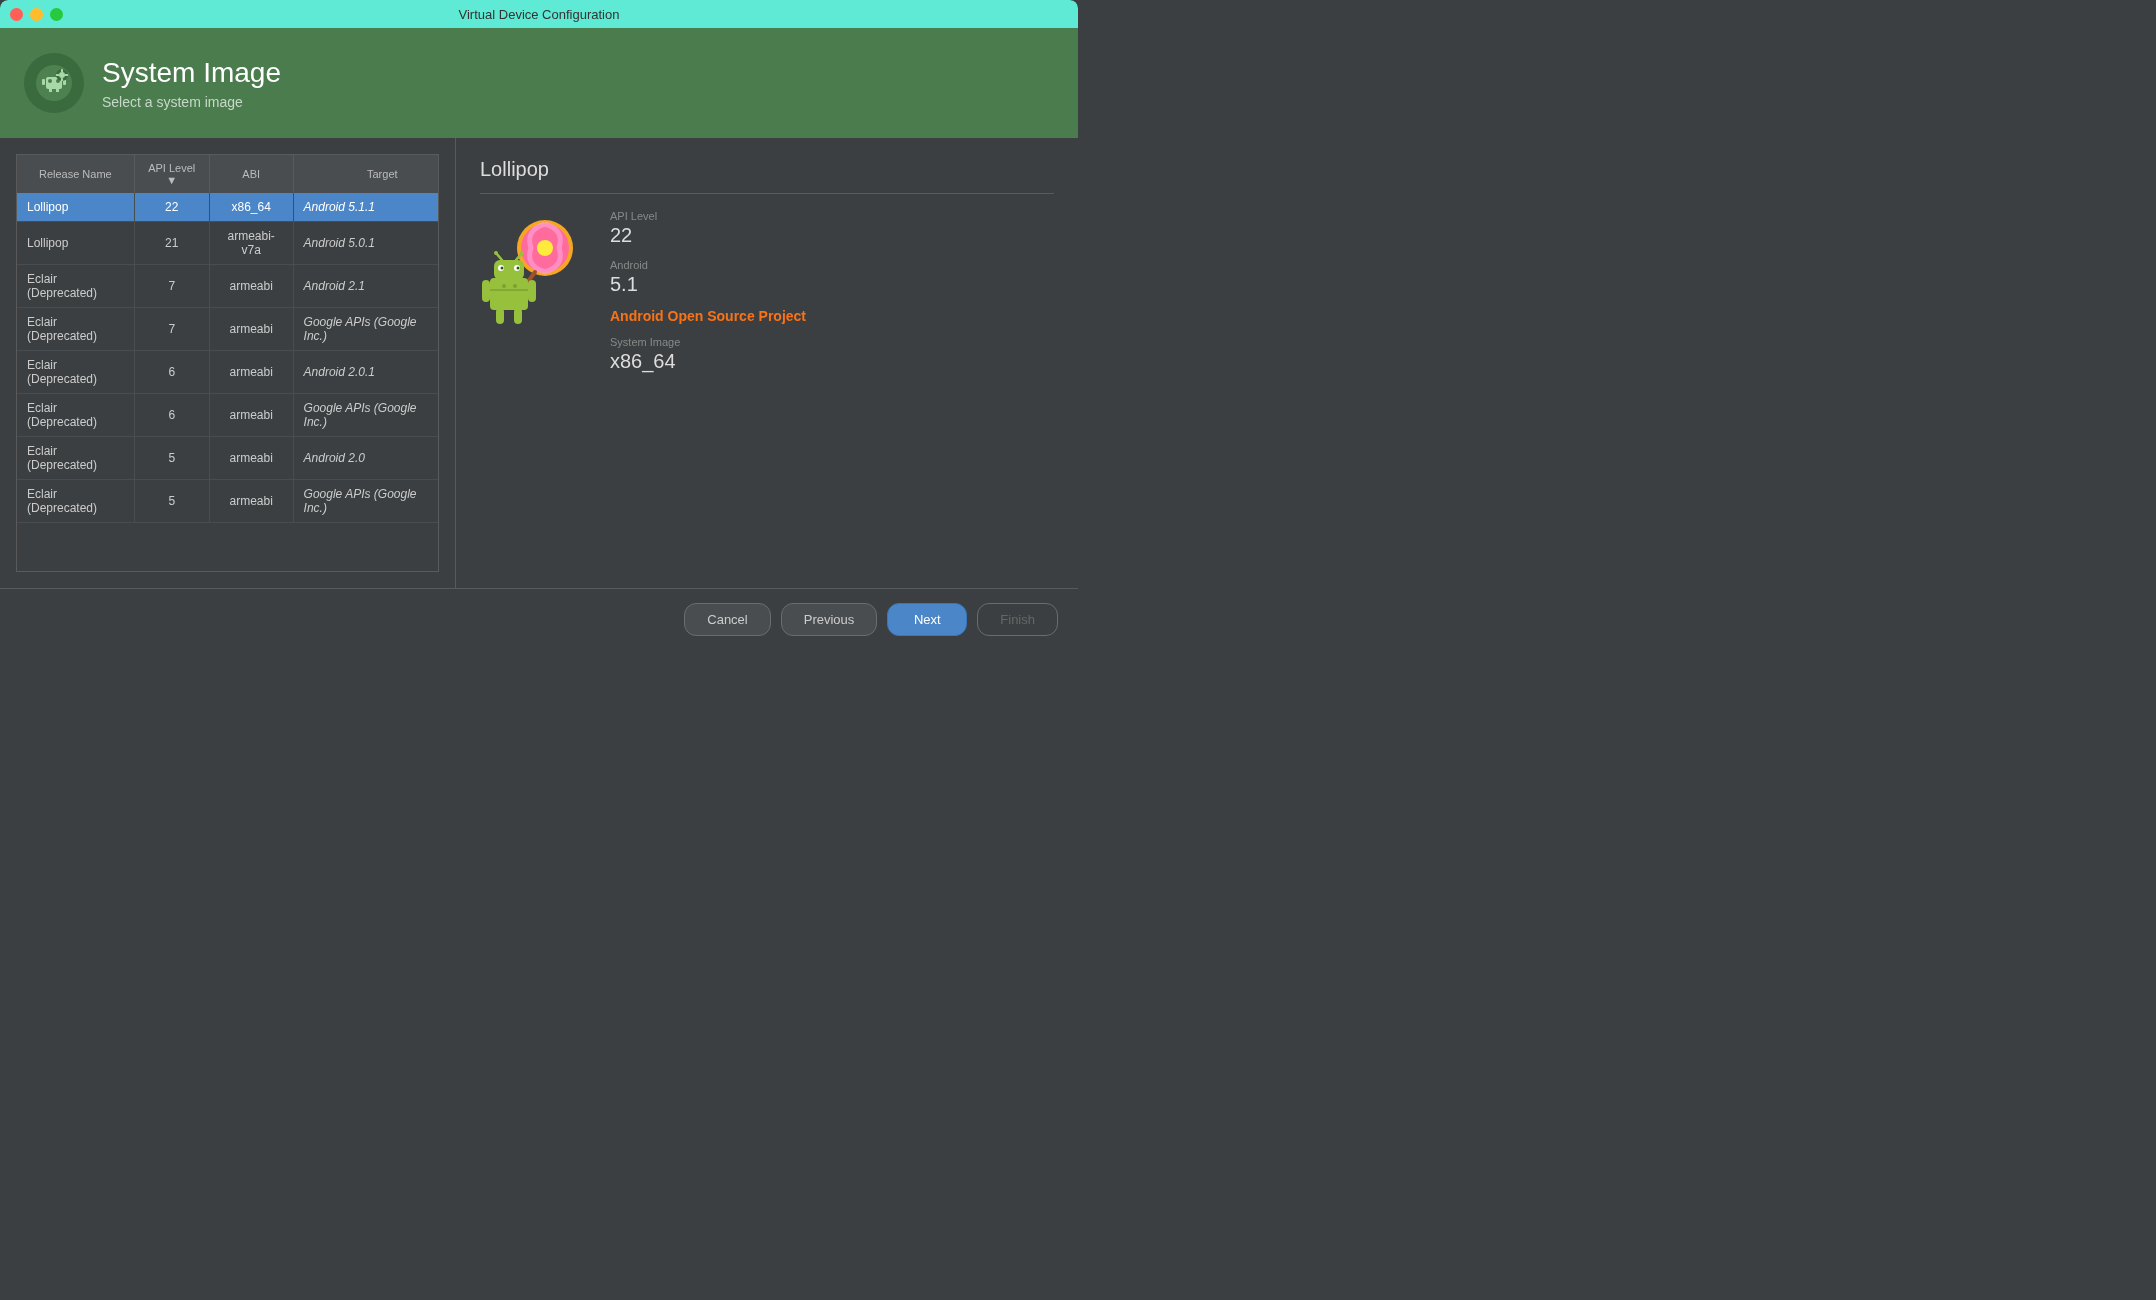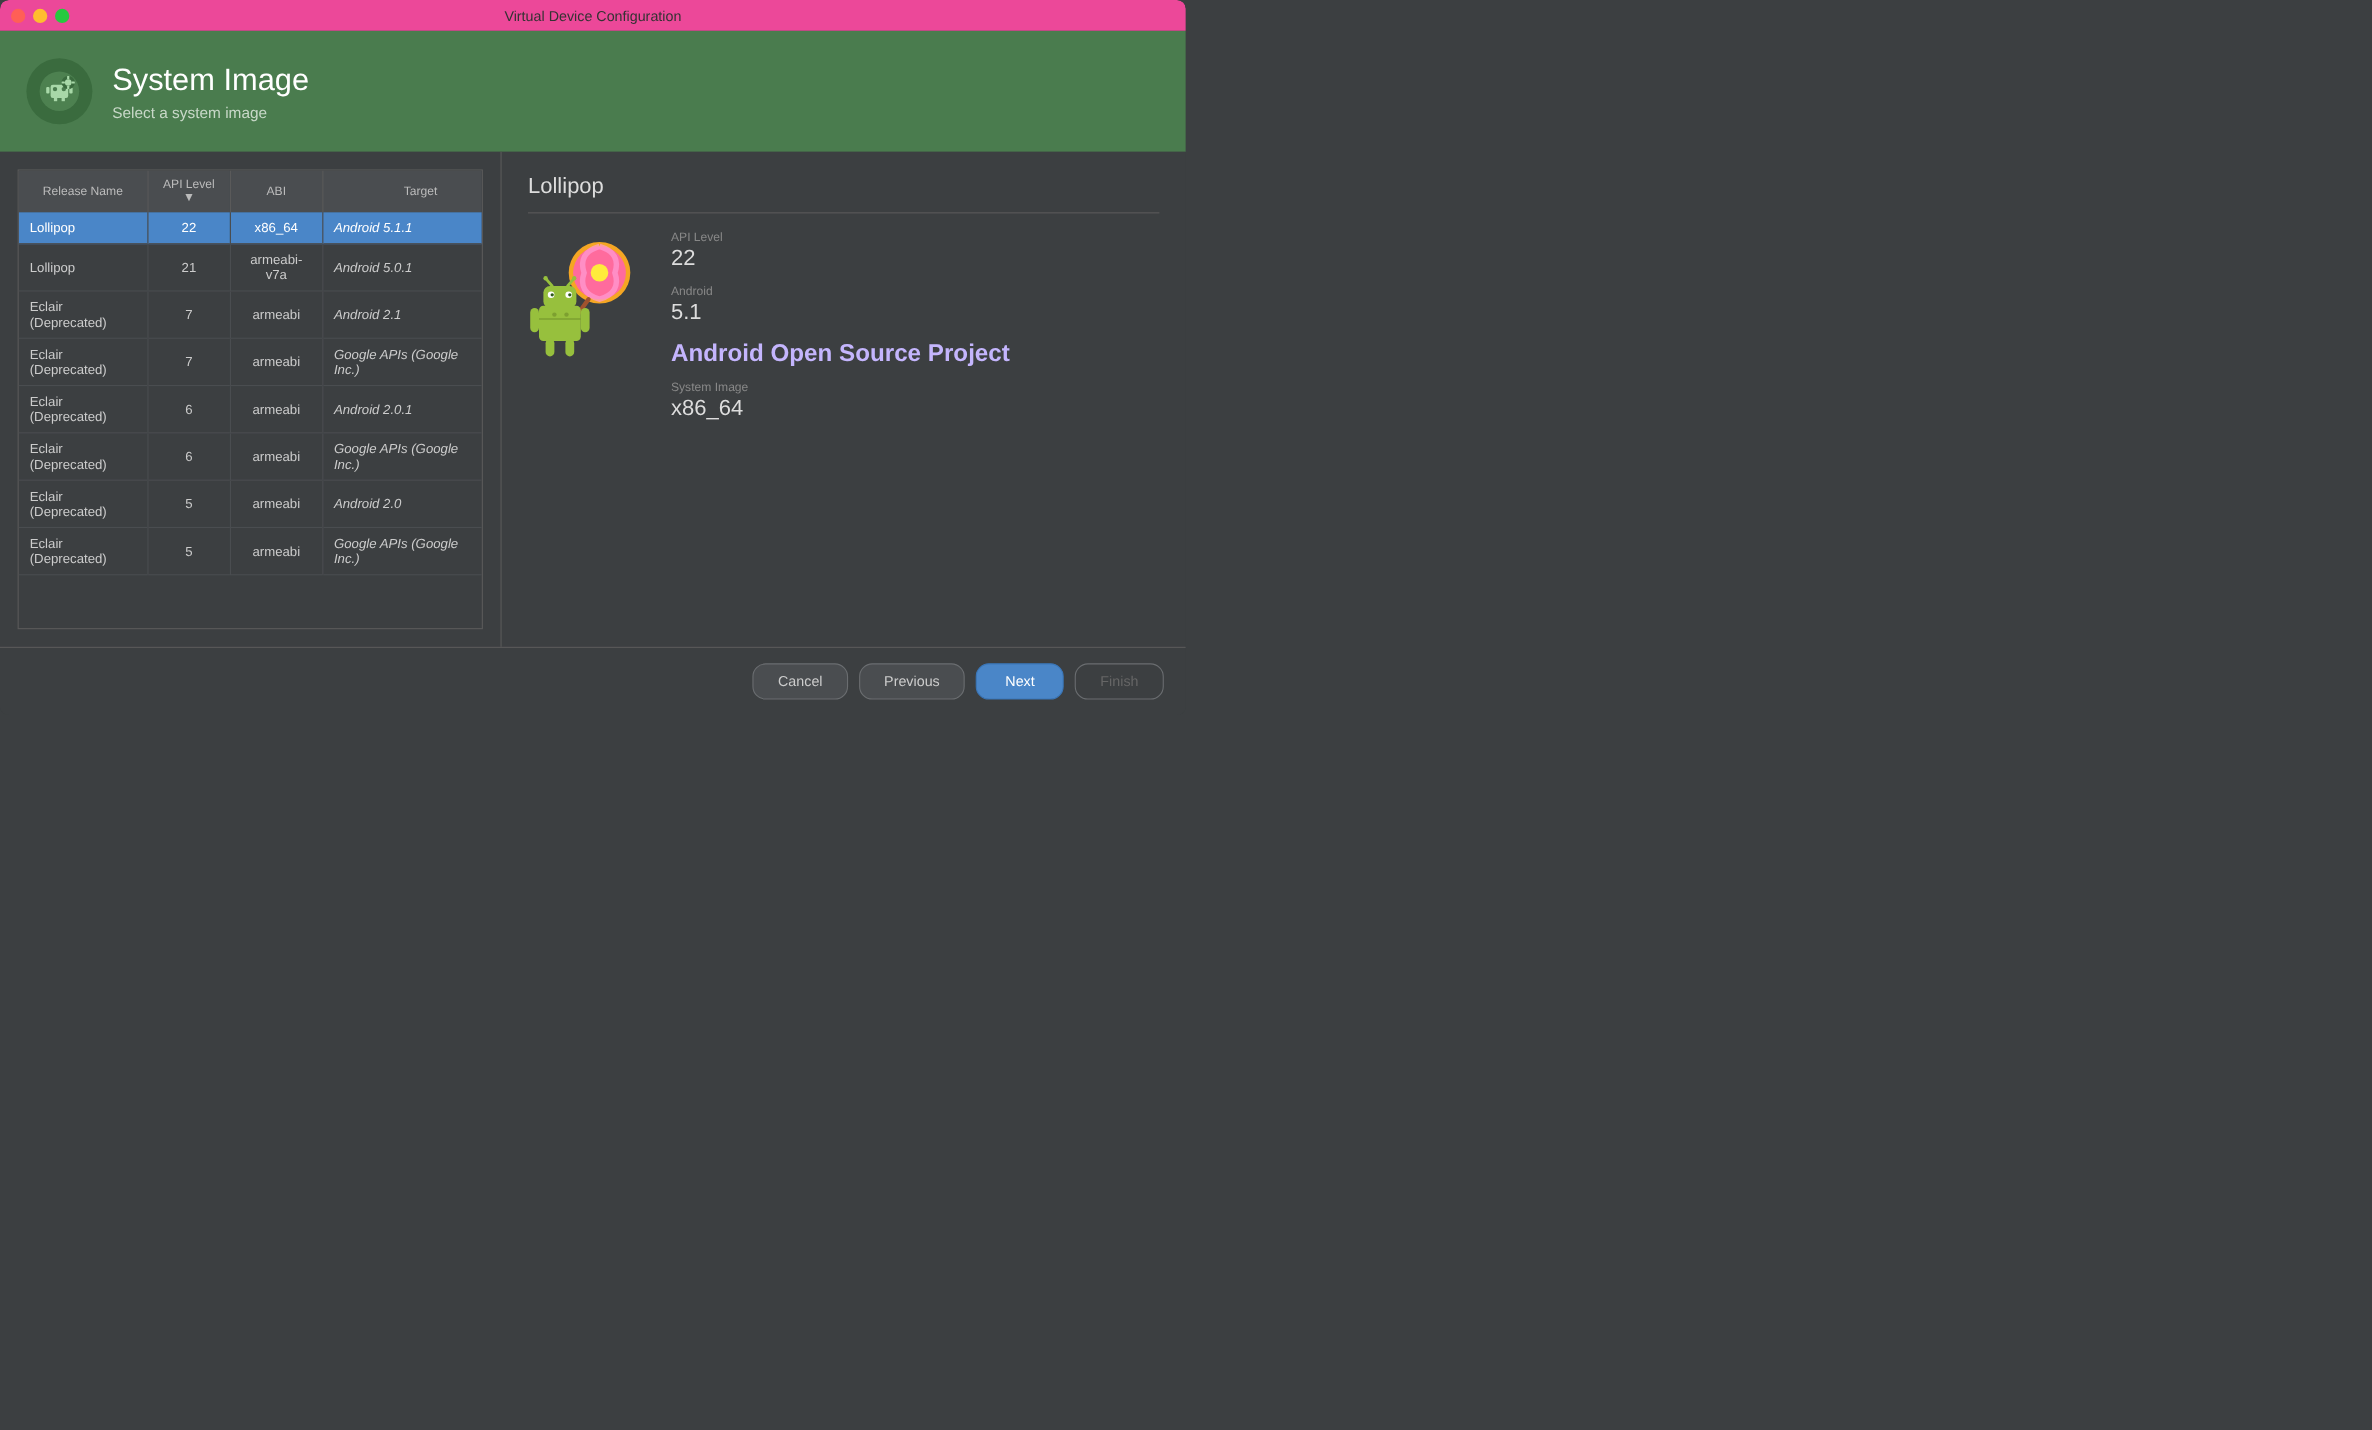--- a/index.html
+++ b/index.html
@@ -8,21 +8,21 @@
       background: #3c3f41;
       width: 1078px;
       height: 650px;
       overflow: hidden;
       border-radius: 8px;
       position: relative;
     }
 
     
     .title-bar {
-      background: #ec4899;
+      background: #5eead4;
       height: 28px;
       display: flex;
       align-items: center;
       justify-content: center;
       position: relative;
       border-radius: 8px 8px 0 0;
     }
     .title-bar-buttons {
       position: absolute;
       left: 10px;
@@ -209,23 +209,23 @@
     .info-value {
       color: #dddddd;
       font-size: 14px;
       margin-bottom: 12px;
     }
     .info-value.large {
       font-size: 20px;
       font-weight: 300;
     }
     .info-value.bold-large {
-      font-size: 22px;
+      font-size: 14px;
       font-weight: 600;
-      color: #c4b5fd;
+      color: #f97316;
     }
 
     
     .api-question {
       margin-top: auto;
       padding-top: 16px;
     }
     .api-question p {
       color: #aaaaaa;
       font-size: 12px;

